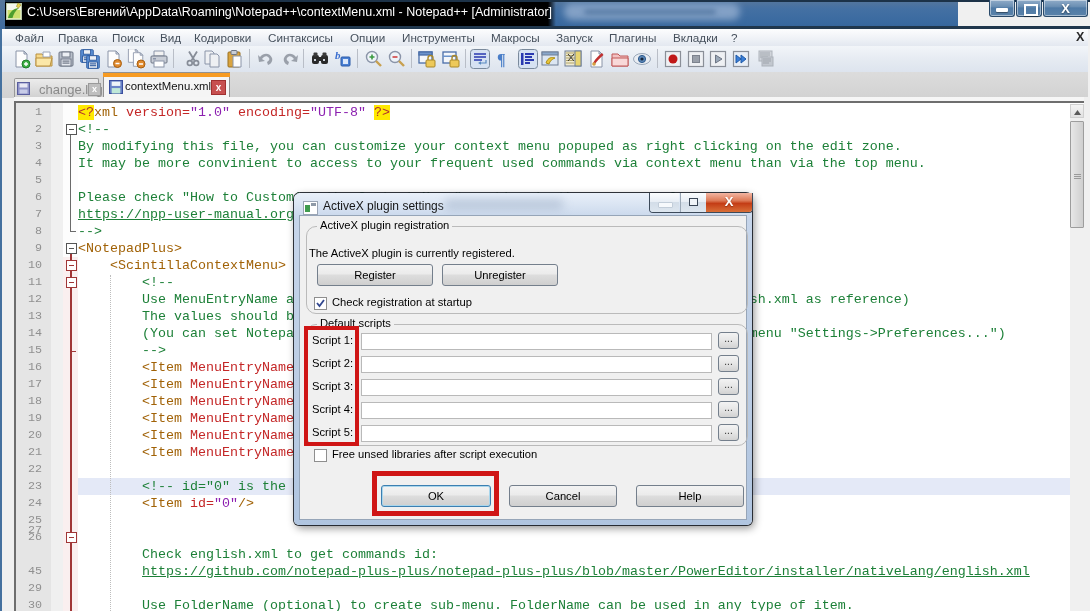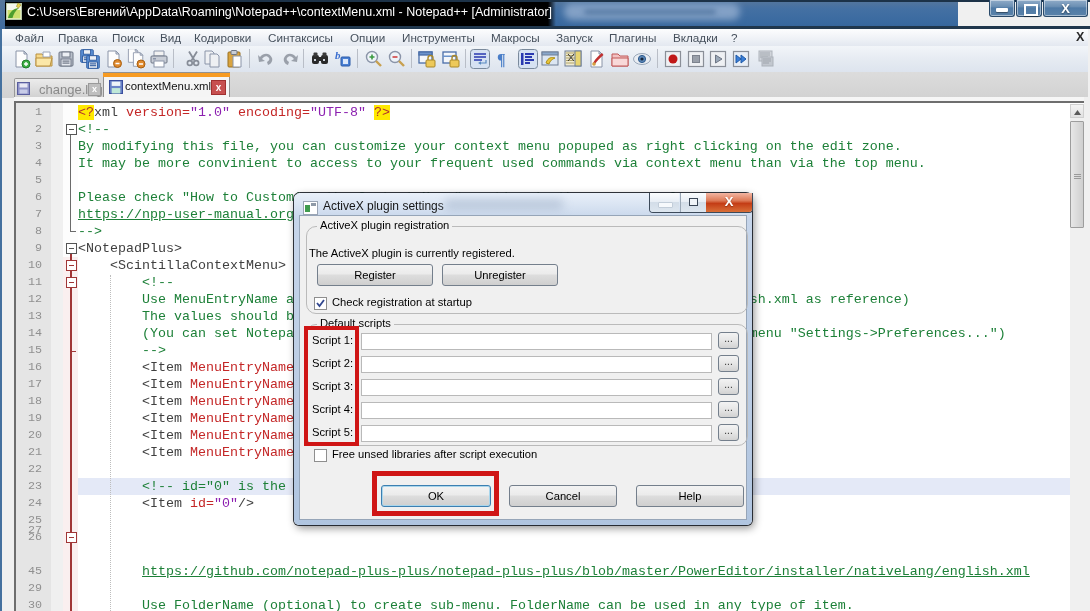--- a/index.html
+++ b/index.html
@@ -32,21 +32,21 @@
 #editor{position:absolute;left:14px;top:101px;width:1068px;height:510px;background:#fff;border-left:2px solid #6e6e6e;border-top:2px solid #6e6e6e;box-sizing:content-box}
 #tabgap{position:absolute;left:14px;top:97px;width:1070px;height:4px;background:#f6f6f6}
 #nummargin{position:absolute;left:0;top:0;width:35px;height:508px;background:#e5e5e5}
 #bkmargin{position:absolute;left:35px;top:0;width:12px;height:508px;background:#f0f0f0}
 #foldmargin{position:absolute;left:47px;top:0;width:15px;height:508px;background:#fdfdfd}
 #foldhl{position:absolute;left:47px;top:154px;width:15px;height:354px;background:rgba(225,120,120,.10)}
 .num{position:absolute;width:22px;text-align:right;font-family:"Liberation Mono",monospace;font-size:11.7px;color:#909090;line-height:17px}
 #caretline{position:absolute;left:62px;top:375px;width:1008px;height:17px;background:#e4e9f7}
 #code{position:absolute;left:62px;top:1px;width:1008px;height:507px;font-family:"Liberation Mono",monospace;font-size:13.34px;line-height:17px;color:#000}
 .ln{position:absolute;left:0;white-space:pre}
-.cg{color:#1d8038}.ct{color:#404040}.ca{color:#c42727}.cs{color:#8c20b0}.cq{color:#b03030;background:#ffe900}
+.cg{color:#1d8038}.ct{color:#a16207}.ca{color:#c42727}.cs{color:#8c20b0}.cq{color:#b03030;background:#ffe900}
 .ul{text-decoration:underline}
 .guide{position:absolute;width:0;border-left:1px dotted #bdbdbd}
 .fbox{position:absolute;width:11px;height:11px;background:#fff;box-sizing:border-box}
 .fbox i{position:absolute;left:2px;right:2px;top:4px;height:1px}
 
 #sbar{position:absolute;left:1070px;top:104px;width:14px;height:507px;background:#f0f0f0}
 .sbtn{position:absolute;left:0;width:14px;height:14px;background:linear-gradient(180deg,#f4f4f4,#e2e2e2);border:1px solid #d0d0d0;box-sizing:border-box}
 #sthumb{position:absolute;left:0;top:17px;width:14px;height:107px;background:linear-gradient(90deg,#e7e7e7,#cfcfcf);border:1px solid #9d9d9d;box-sizing:border-box;border-radius:1px}
 
 #dlg{position:absolute;left:294px;top:193px;width:458px;height:332px;border-radius:6px 6px 5px 5px;background:linear-gradient(180deg,#e9f0f9 0%,#d8e3f2 4%,#c6d5ea 8%,#bccde4 55%,#b0c5e0 100%);box-shadow:0 0 0 1px rgba(25,30,38,.9),2px 3px 8px rgba(0,0,0,.45)}
@@ -380,20 +380,21 @@
 <div class="ln" style="top:255px">        <span class="ct">&lt;Item </span><span class="ca">MenuEntryName</span><span class="ca">=</span><span class="cs">"Edit"</span> <span class="ca">MenuItemName</span><span class="ca">=</span><span class="cs">"Cut"</span><span class="ct">/&gt;</span></div>
 <div class="ln" style="top:272px">        <span class="ct">&lt;Item </span><span class="ca">MenuEntryName</span><span class="ca">=</span><span class="cs">"Edit"</span> <span class="ca">MenuItemName</span><span class="ca">=</span><span class="cs">"Copy"</span><span class="ct">/&gt;</span></div>
 <div class="ln" style="top:289px">        <span class="ct">&lt;Item </span><span class="ca">MenuEntryName</span><span class="ca">=</span><span class="cs">"Edit"</span> <span class="ca">MenuItemName</span><span class="ca">=</span><span class="cs">"Paste"</span><span class="ct">/&gt;</span></div>
 <div class="ln" style="top:306px">        <span class="ct">&lt;Item </span><span class="ca">MenuEntryName</span><span class="ca">=</span><span class="cs">"Edit"</span> <span class="ca">MenuItemName</span><span class="ca">=</span><span class="cs">"Delete"</span><span class="ct">/&gt;</span></div>
 <div class="ln" style="top:323px">        <span class="ct">&lt;Item </span><span class="ca">MenuEntryName</span><span class="ca">=</span><span class="cs">"Edit"</span> <span class="ca">MenuItemName</span><span class="ca">=</span><span class="cs">"Select All"</span><span class="ct">/&gt;</span></div>
 <div class="ln" style="top:340px">        <span class="ct">&lt;Item </span><span class="ca">MenuEntryName</span><span class="ca">=</span><span class="cs">"Edit"</span> <span class="ca">MenuItemName</span><span class="ca">=</span><span class="cs">"Begin/End"</span><span class="ct">/&gt;</span></div>
 <div class="ln" style="top:357px"></div>
 <div class="ln" style="top:374px">        <span class="cg">&lt;!-- id="0" is the separator --&gt;</span></div>
 <div class="ln" style="top:391px">        <span class="ct">&lt;Item </span><span class="ca">id</span><span class="ca">=</span><span class="cs">"0"</span><span class="ct">/&gt;</span></div>
 <div class="ln" style="top:408px"></div>
+<div class="ln" style="top:442px">        <span class="cg">Check english.xml to get commands id:</span></div>
 <div class="ln" style="top:459px">        <span class="cg ul">https://github.com/notepad-plus-plus/notepad-plus-plus/blob/master/PowerEditor/installer/nativeLang/english.xml</span></div>
 <div class="ln" style="top:476px"></div>
 <div class="ln" style="top:493px">        <span class="cg">Use FolderName (optional) to create sub-menu. FolderName can be used in any type of item.</span></div>
 </div>
  <div id="folds">
 <div style="position:absolute;left:54px;top:32px;width:1px;height:96px;background:#6a6a6a"></div>
 <div style="position:absolute;left:54px;top:128px;width:6px;height:1px;background:#6a6a6a"></div>
 <div style="position:absolute;left:54px;top:151px;width:2px;height:357px;background:#a03636"></div>
 <div style="position:absolute;left:54px;top:248px;width:6px;height:1px;background:#a03636"></div>
 <div class="fbox" style="left:50px;top:21px;border:1px solid #555555">

